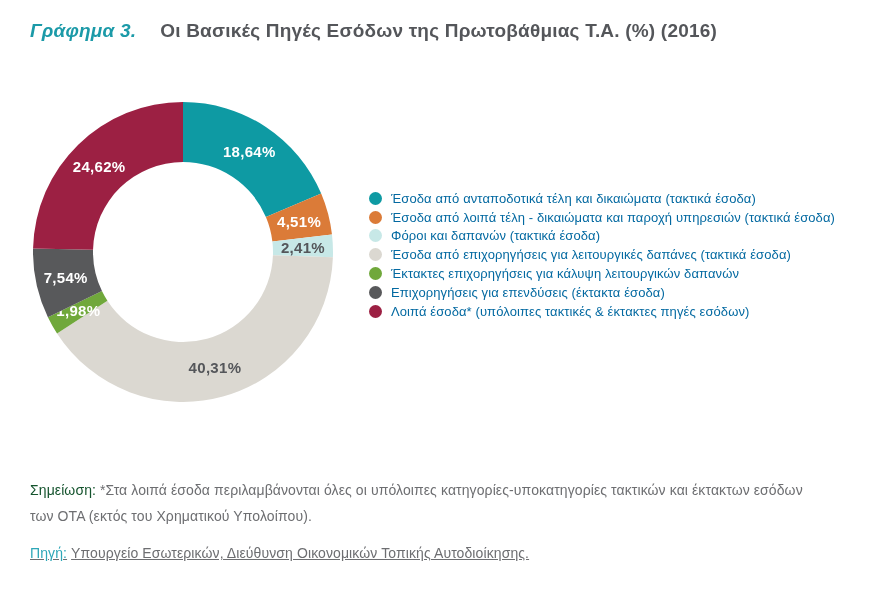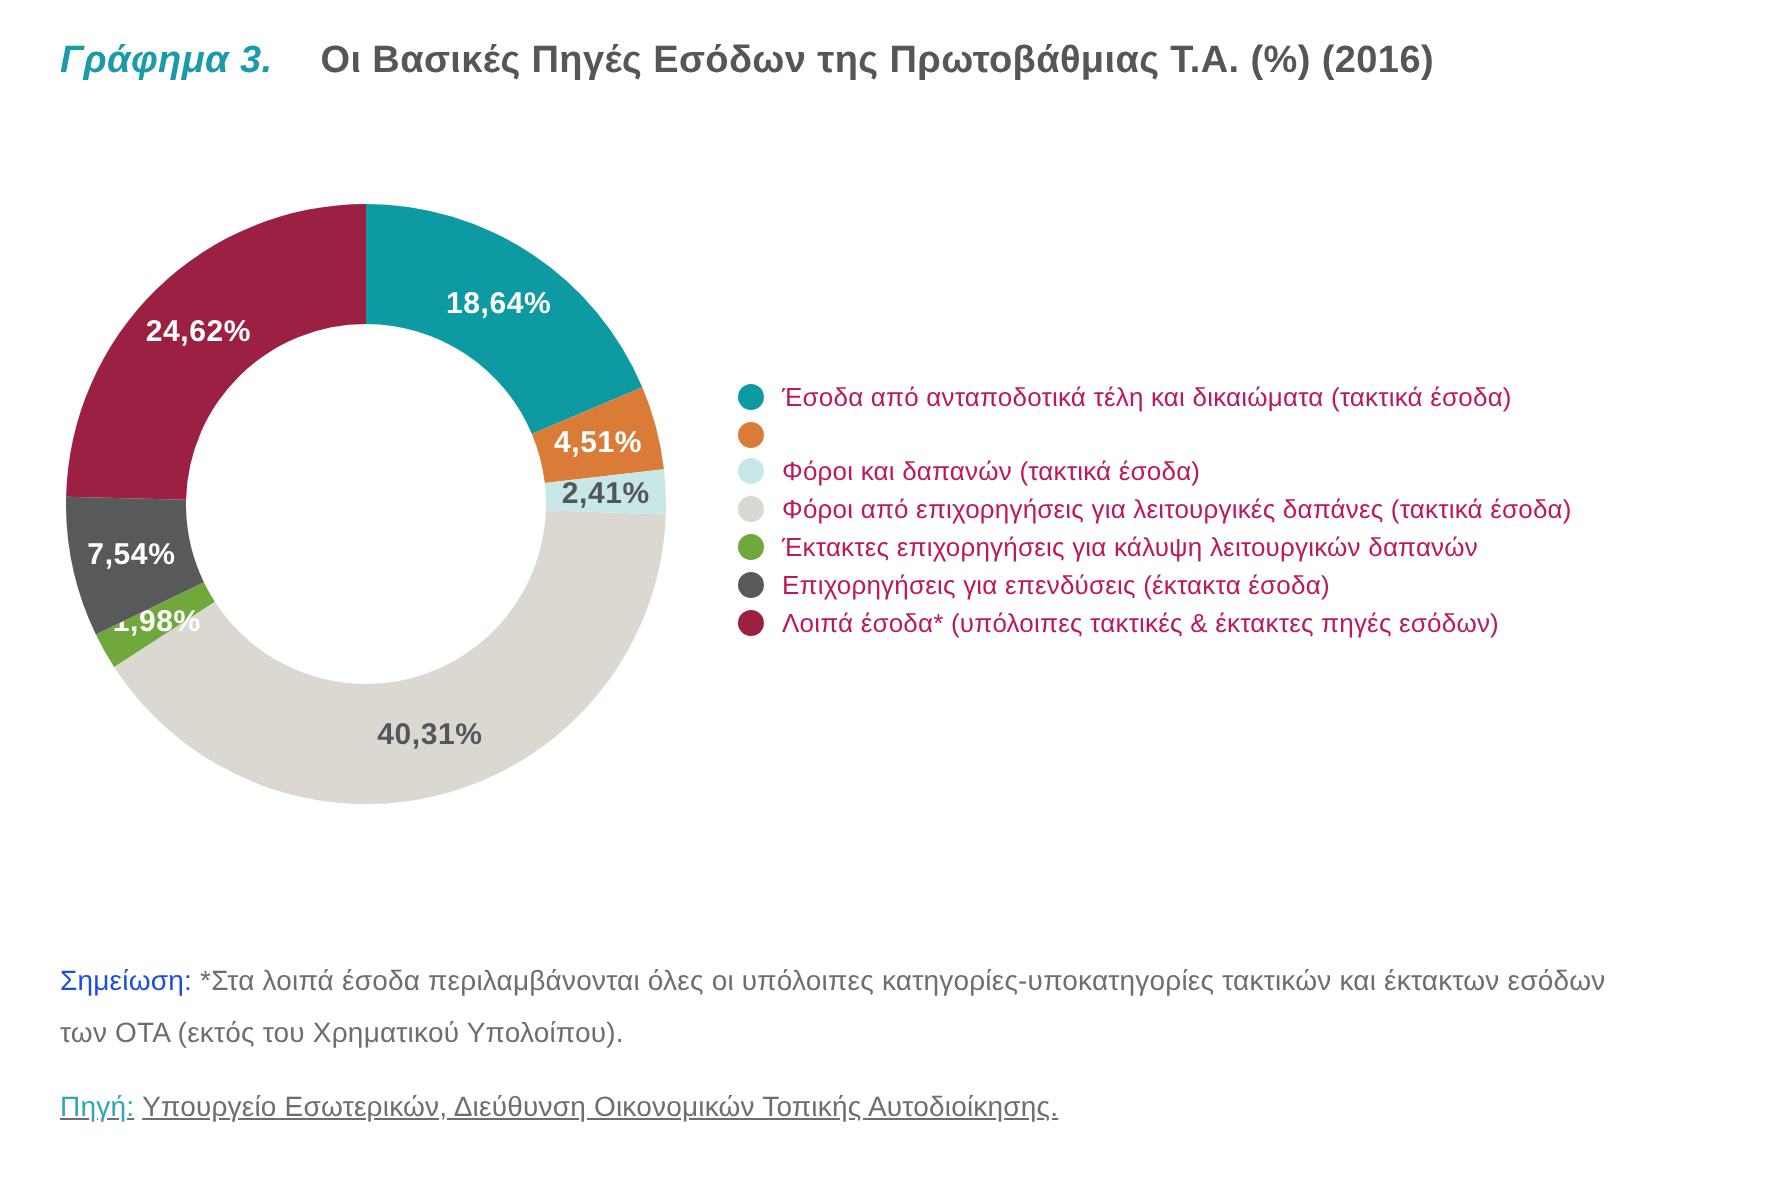--- a/index.html
+++ b/index.html
@@ -47,21 +47,21 @@
   }
   .dot {
     width: 13px;
     height: 13px;
     border-radius: 50%;
     margin-right: 9px;
     flex: 0 0 auto;
   }
   .legend-label {
     font-size: 13px;
-    color: #be185d;
+    color: #0369a1;
     letter-spacing: 0.1px;
   }
   .note {
     position: absolute;
     left: 30px;
     top: 477px;
     width: 778px;
     font-size: 14px;
     line-height: 26px;
     color: #6d6e71;
@@ -106,44 +106,45 @@
       <text x="67.17" y="65.13" fill="#ffffff" text-anchor="middle" dominant-baseline="central" class="slice-label">24,62%</text>
     </svg>
 
   <ul id="legend" class="legend">
       <li class="legend-row">
         <span class="dot" style="background: rgb(14, 154, 163);"></span>
         <span class="legend-label">Έσοδα από ανταποδοτικά τέλη και δικαιώματα (τακτικά έσοδα)</span>
       </li>
       <li class="legend-row">
         <span class="dot" style="background: rgb(219, 123, 56);"></span>
+        <span class="legend-label">Έσοδα από λοιπά τέλη - δικαιώματα και παροχή υπηρεσιών (τακτικά έσοδα)</span>
       </li>
       <li class="legend-row">
         <span class="dot" style="background: rgb(199, 232, 231);"></span>
         <span class="legend-label">Φόροι και δαπανών (τακτικά έσοδα)</span>
       </li>
       <li class="legend-row">
         <span class="dot" style="background: rgb(219, 216, 209);"></span>
-        <span class="legend-label">Φόροι από επιχορηγήσεις για λειτουργικές δαπάνες (τακτικά έσοδα)</span>
+        <span class="legend-label">Έσοδα από επιχορηγήσεις για λειτουργικές δαπάνες (τακτικά έσοδα)</span>
       </li>
       <li class="legend-row">
         <span class="dot" style="background: rgb(112, 168, 59);"></span>
         <span class="legend-label">Έκτακτες επιχορηγήσεις για κάλυψη λειτουργικών δαπανών</span>
       </li>
       <li class="legend-row">
         <span class="dot" style="background: rgb(88, 89, 91);"></span>
         <span class="legend-label">Επιχορηγήσεις για επενδύσεις (έκτακτα έσοδα)</span>
       </li>
       <li class="legend-row">
         <span class="dot" style="background: rgb(156, 32, 67);"></span>
         <span class="legend-label">Λοιπά έσοδα* (υπόλοιπες τακτικές &amp; έκτακτες πηγές εσόδων)</span>
       </li>
     </ul>
 
   <p class="note">
-    <span class="prefix" style="color: #1d4ed8;">Σημείωση:</span><span>*Στα λοιπά έσοδα περιλαμβάνονται όλες οι υπόλοιπες κατηγορίες-υποκατηγορίες τακτικών και έκτακτων εσόδων των ΟΤΑ (εκτός του Χρηματικού Υπολοίπου).</span>
+    <span class="prefix" style="color: #14532d;">Σημείωση:</span><span>*Στα λοιπά έσοδα περιλαμβάνονται όλες οι υπόλοιπες κατηγορίες-υποκατηγορίες τακτικών και έκτακτων εσόδων των ΟΤΑ (εκτός του Χρηματικού Υπολοίπου).</span>
   </p>
 
   <p class="source">
     <span class="prefix" style="color: rgb(46, 167, 184);">Πηγή:</span><span>Υπουργείο Εσωτερικών, Διεύθυνση Οικονομικών Τοπικής Αυτοδιοίκησης.</span>
   </p>
 
 </div>
 
 </body></html>

